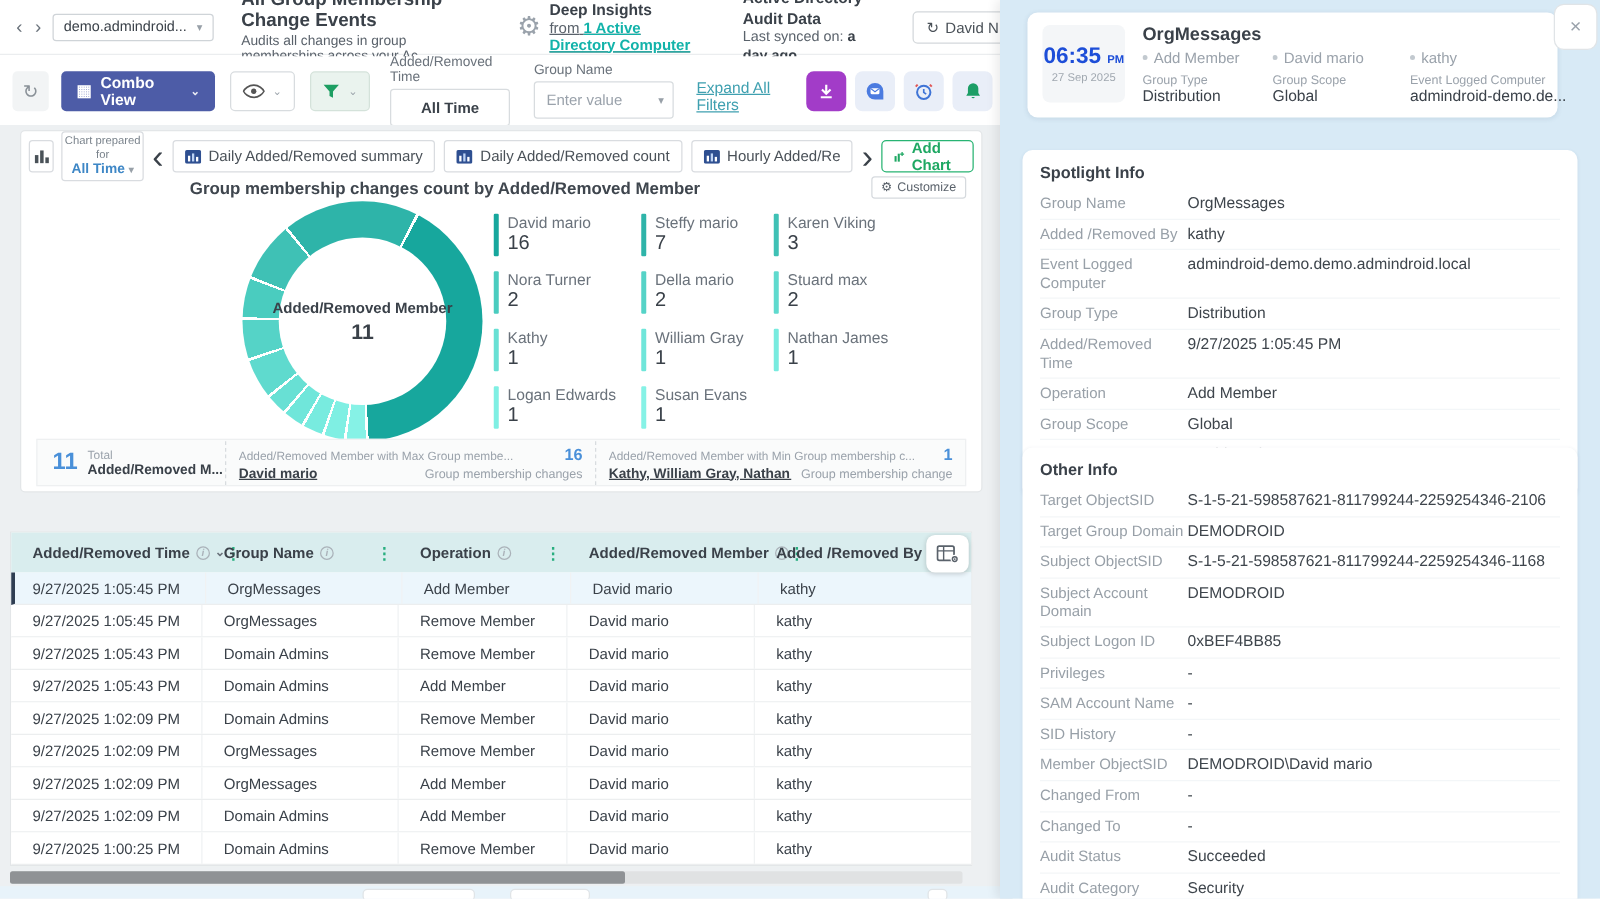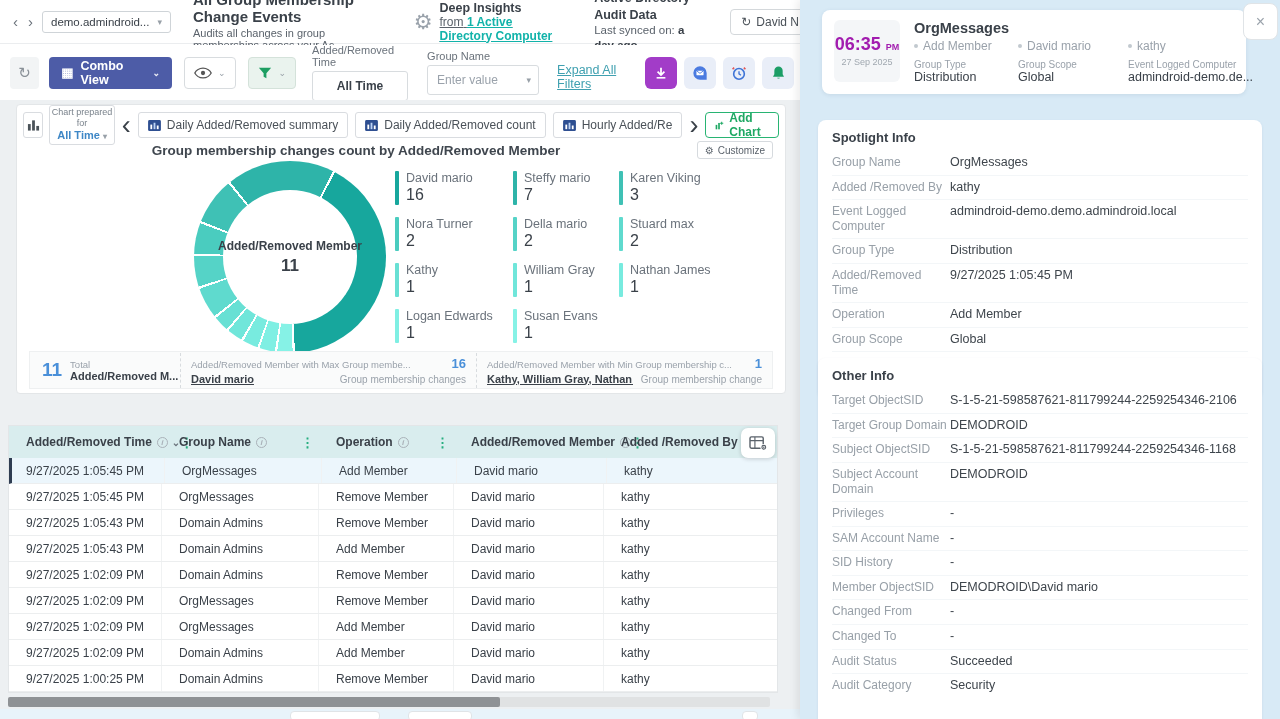--- a/index.html
+++ b/index.html
@@ -133,21 +133,21 @@
   
   .panel{position:absolute;left:800px;top:0;width:480px;height:719px;background:#d8eaf6;
     box-shadow:-3px 0 8px rgba(0,0,0,.08);z-index:5;}
   .closebtn{position:absolute;left:443px;top:3px;width:35px;height:37px;background:#fff;
     border:1px solid #e0e4e7;border-radius:8px;color:#9aa2ab;font-size:16px;display:flex;
     align-items:center;justify-content:center;cursor:pointer;z-index:6;}
   .hdrcard{position:absolute;left:22px;top:10px;width:424px;height:84px;background:#fff;border-radius:8px;
     box-shadow:0 1px 4px rgba(40,70,100,.10);display:flex;padding:10px 12px;}
   .timebox{width:66px;height:62px;background:#f4f6f8;border-radius:6px;display:flex;flex-direction:column;
     align-items:center;justify-content:center;flex:0 0 auto;}
-  .time{font-size:18px;font-weight:700;color:#a21caf;line-height:1;}
+  .time{font-size:18px;font-weight:700;color:#1d4ed8;line-height:1;}
   .time .mer{font-size:9px;font-weight:700;}
   .date{font-size:9px;color:#a0a8b0;margin-top:4px;}
   .hdrright{margin-left:14px;flex:1;min-width:0;}
   .hdrtitle{font-size:14.5px;font-weight:700;color:#3a4149;}
   .hdr-bullets{display:grid;grid-template-columns:104px 110px 1fr;margin-top:3px;}
   .hb{font-size:12px;color:#9aa2ab;white-space:nowrap;overflow:hidden;}
   .dot{display:inline-block;width:4px;height:4px;border-radius:50%;background:#c2c9cf;margin-right:5px;vertical-align:2px;}
   .hdr-fields{display:grid;grid-template-columns:104px 110px 1fr;margin-top:6px;}
   .hf-lbl{font-size:10px;color:#9aa2ab;}
   .hf-val{font-size:12.5px;color:#3a4149;white-space:nowrap;overflow:hidden;}
@@ -627,20 +627,24 @@
         </div>
         <div class="info-row">
           <div class="info-lbl">Subject ObjectSID</div>
           <div class="info-val">S-1-5-21-598587621-811799244-2259254346-1168</div>
         </div>
         <div class="info-row">
           <div class="info-lbl">Subject Account Domain</div>
           <div class="info-val">DEMODROID</div>
         </div>
         <div class="info-row">
+          <div class="info-lbl">Subject Logon ID</div>
+          <div class="info-val">0xBEF4BB85</div>
+        </div>
+        <div class="info-row">
           <div class="info-lbl">Privileges</div>
           <div class="info-val">-</div>
         </div>
         <div class="info-row">
           <div class="info-lbl">SAM Account Name</div>
           <div class="info-val">-</div>
         </div>
         <div class="info-row">
           <div class="info-lbl">SID History</div>
           <div class="info-val">-</div>

